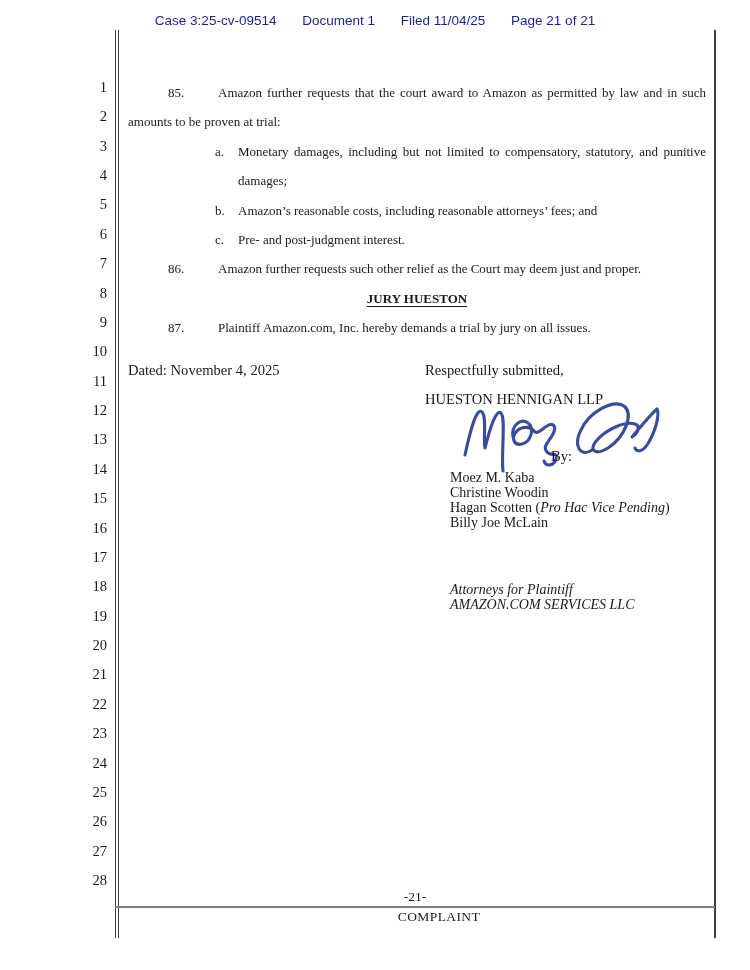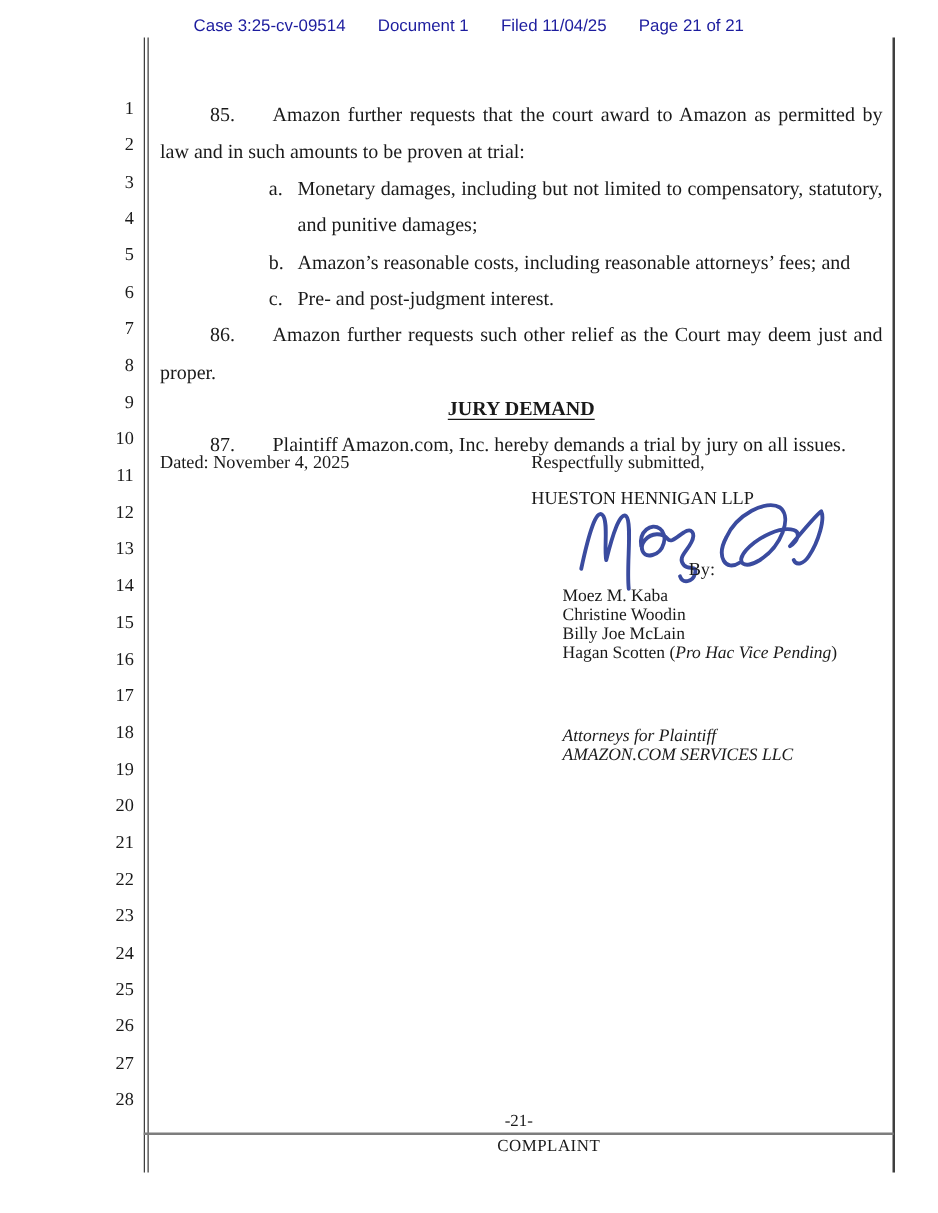--- a/index.html
+++ b/index.html
@@ -45,21 +45,21 @@
     font-size: 14.6px;
   }
   .line-number-col .ln {
     position: absolute; right: 0; width: 37px; text-align: right;
     line-height: 18px;
   }
 
   
   .content {
     position: absolute; left: 128px; top: 78px; width: 578px;
-    font-size: 16px; line-height: 29.37px;
+    font-size: 13px; line-height: 29.37px;
   }
   .para { text-align: justify; }
   .pnum { display: inline-block; margin-left: 40px; width: 50px; }
   .dlist { margin-left: 87px; }
   .li { position: relative; padding-left: 23px; text-align: justify; }
   .li .marker { position: absolute; left: 0; top: 0; }
   .jury-heading {
     text-align: center; font-weight: bold;
   }
   .jury-heading span { text-decoration: underline; text-underline-offset: 3px; }
@@ -143,21 +143,21 @@
     <div class="para"><span class="pnum">85.</span><span>Amazon further requests that the court award to Amazon as permitted by law and in such amounts to be proven at trial:</span></div>
 
     <div class="dlist">
       <div class="li"><span class="marker">a.</span><span>Monetary damages, including but not limited to compensatory, statutory, and punitive damages;</span></div>
       <div class="li"><span class="marker">b.</span><span>Amazon’s reasonable costs, including reasonable attorneys’ fees; and</span></div>
       <div class="li"><span class="marker">c.</span><span>Pre- and post-judgment interest.</span></div>
     </div>
 
     <div class="para"><span class="pnum">86.</span><span>Amazon further requests such other relief as the Court may deem just and proper.</span></div>
 
-    <div class="jury-heading"><span>JURY DEMAND</span></div>
+    <div class="jury-heading"><span>JURY HUESTON</span></div>
 
     <div class="para"><span class="pnum">87.</span><span>Plaintiff Amazon.com, Inc. hereby demands a trial by jury on all issues.</span></div>
 
   </div>
 
   <div class="sig-section">
     <div class="dated-line">Dated:  November 4, 2025</div>
 
     <div class="sig-right">
       <div class="submitted">Respectfully submitted,</div>
@@ -174,22 +174,22 @@
       </div>
 
       <div class="by-row">
         <span class="by-label">By:</span>
         <span class="sig-line"></span>
       </div>
 
       <div class="attorneys">
         <div>Moez M. Kaba</div>
         <div>Christine Woodin</div>
+        <div><span>Hagan Scotten (</span><span class="ital">Pro Hac Vice Pending</span><span>)</span></div>
         <div>Billy Joe McLain</div>
-        <div><span>Hagan Scotten (</span><span class="ital">Pro Hac Vice Pending</span><span>)</span></div>
       </div>
 
       <div class="roles">
         <div>Attorneys for Plaintiff</div>
         <div>AMAZON.COM SERVICES LLC</div>
       </div>
     </div>
   </div>
 
   <div class="footer-pagenum">-21-</div>

